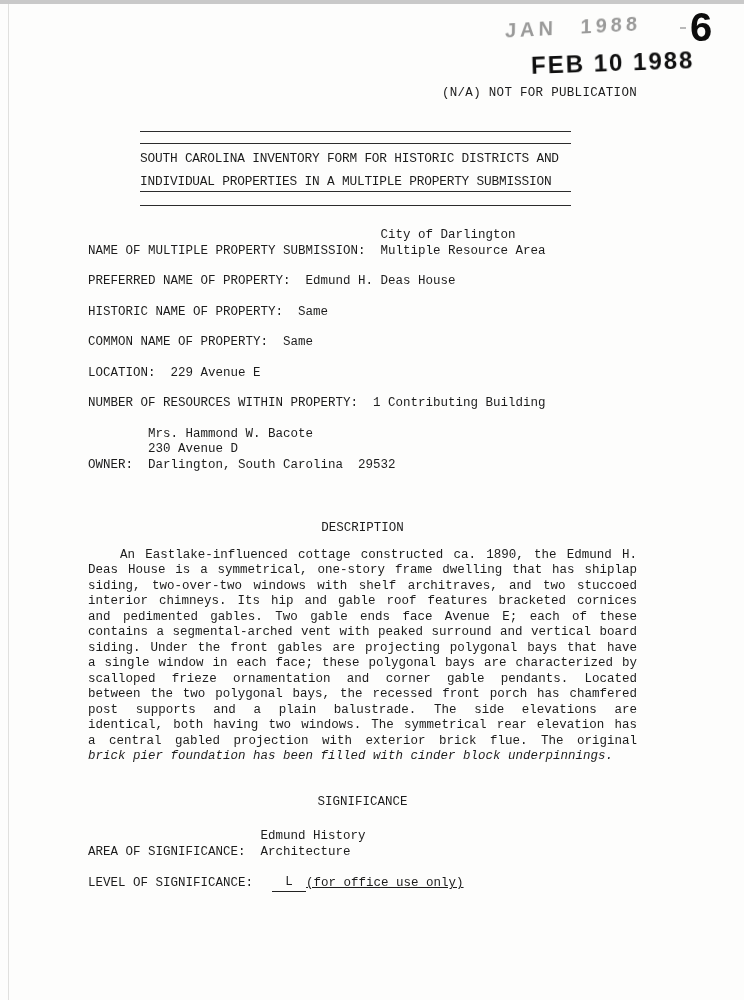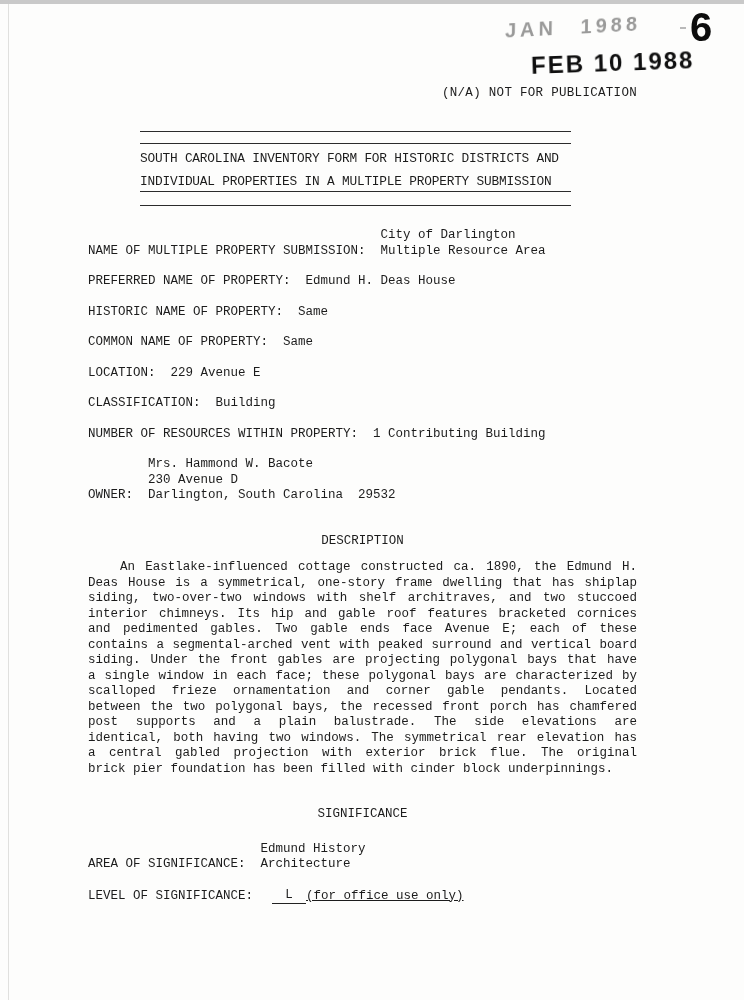--- a/index.html
+++ b/index.html
@@ -49,25 +49,25 @@
   .title-line{font-size:12.8px;line-height:15.5px;white-space:pre;letter-spacing:-.2px;margin-top:7px;}
 
   
   .content{position:absolute;left:88px;top:228px;width:549px;font-size:12.5px;line-height:15.5px;}
   .field-row{display:flex;align-items:flex-end;margin-bottom:15px;}
   .field-label{white-space:pre;flex:none;}
   .field-values{margin-left:15px;}
   .field-values div{white-space:pre;}
 
   .section-heading{text-align:center;margin-top:30px;margin-bottom:11px;}
-  .desc-heading{margin-top:30px;}
+  .desc-heading{margin-top:48px;}
   .sig-heading{margin-top:30px;margin-bottom:19px;}
 
   .para .line{text-align:justify;text-align-last:justify;}
-  .para .line.last{text-align:center;text-align-last:left;}
+  .para .line.last{text-align:center;text-align-last:left;font-style:italic;}
   .para .line.indent{padding-left:32px;}
 
   .sig-area{margin-bottom:15px;}
   .level-row{display:flex;align-items:flex-end;}
   .level-blank{
     display:inline-block;min-width:34px;margin-left:19px;
     border-bottom:1.5px solid #222;
     text-align:center;white-space:pre;
   }
   .level-note{white-space:pre;text-decoration:underline;}
@@ -126,26 +126,20 @@
       </span>
     </div>
 
     <div class="field-row">
       <span class="field-label">LOCATION:</span>
       <span class="field-values">
         <div>229 Avenue E</div>
       </span>
     </div>
 
-    <div class="field-row">
-      <span class="field-label">CLASSIFICATION:</span>
-      <span class="field-values">
-        <div>Building</div>
-      </span>
-    </div>
 
     <div class="field-row">
       <span class="field-label">NUMBER OF RESOURCES WITHIN PROPERTY:</span>
       <span class="field-values">
         <div>1 Contributing Building</div>
       </span>
     </div>
 
     <div class="field-row">
       <span class="field-label">OWNER:</span>

